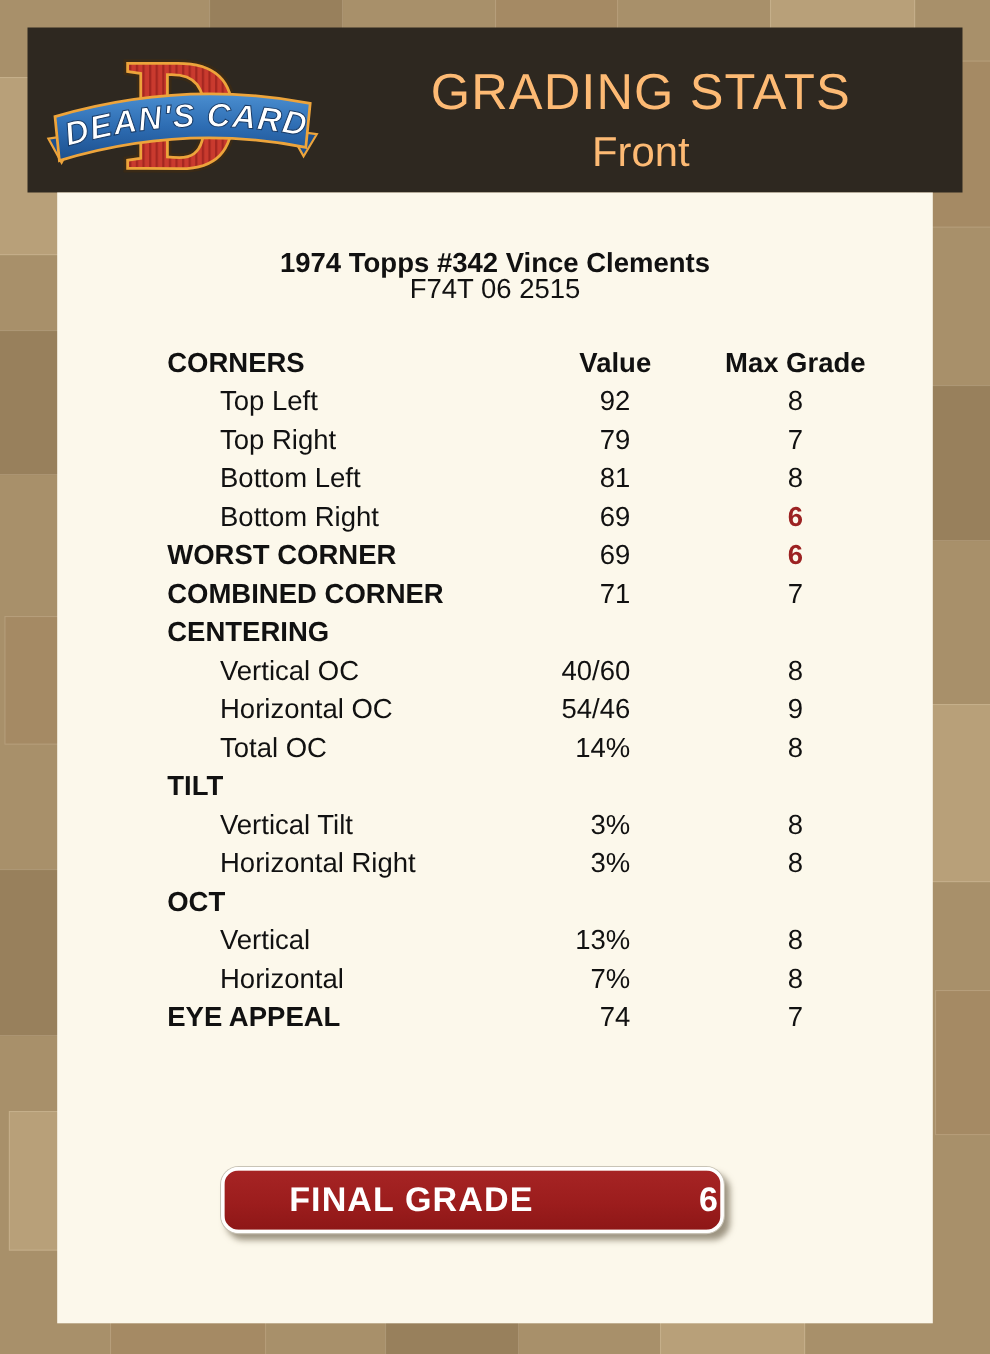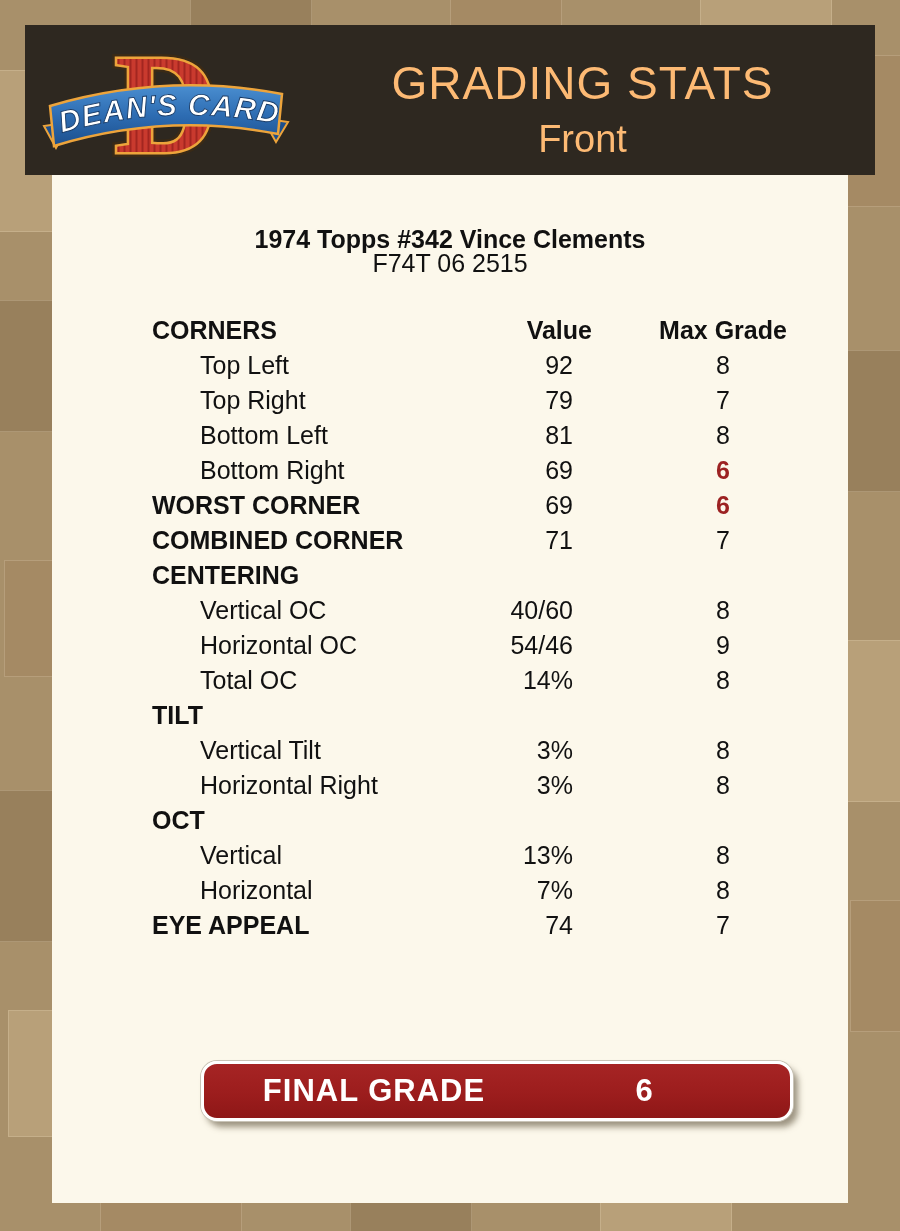--- a/index.html
+++ b/index.html
@@ -57,21 +57,21 @@
   .row .max{text-align:center;}
   .row.indent .label{padding-left:48px;}
   .row.bold .label{font-weight:bold;}
   .row.hdr .label,.row.hdr .value,.row.hdr .max{font-weight:bold;}
   .row.maxred .max{color:#9c2222;font-weight:bold;}
   .row.hdr .value,.row.widev .value{position:relative;right:-19px;}
   .row.gap{}
 
   
   .final-btn{
-    position:absolute;left:149px;top:886px;width:592px;height:60px;
+    position:absolute;left:149px;top:886px;width:457px;height:60px;
     box-sizing:border-box;border:3px solid #ffffff;border-radius:16px;
     background:linear-gradient(180deg,#a62424 0%,#9c1d1d 55%,#8e1717 100%);
     box-shadow:0 0 0 1px #c9c4b7, 5px 6px 6px rgba(105,93,72,0.65);
   }
   .final-btn .fg-label{
     position:absolute;left:0;top:0;width:340px;height:54px;line-height:54px;
     text-align:center;color:#fff;font-size:31px;font-weight:bold;letter-spacing:1px;
   }
   .final-btn .fg-value{
     position:absolute;left:410px;top:0;width:60px;height:54px;line-height:54px;

